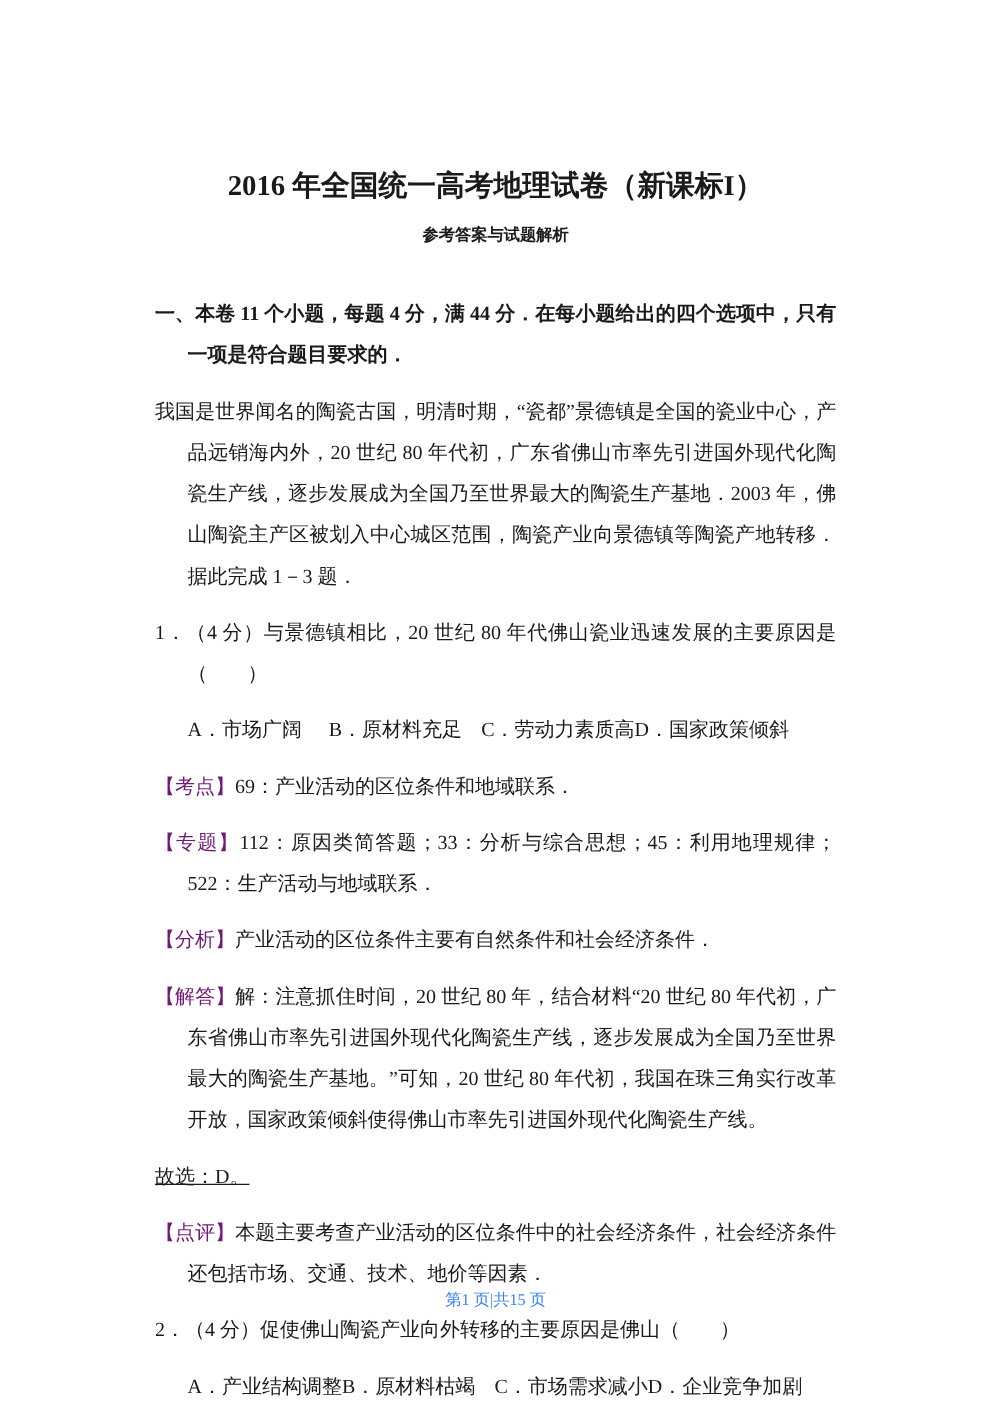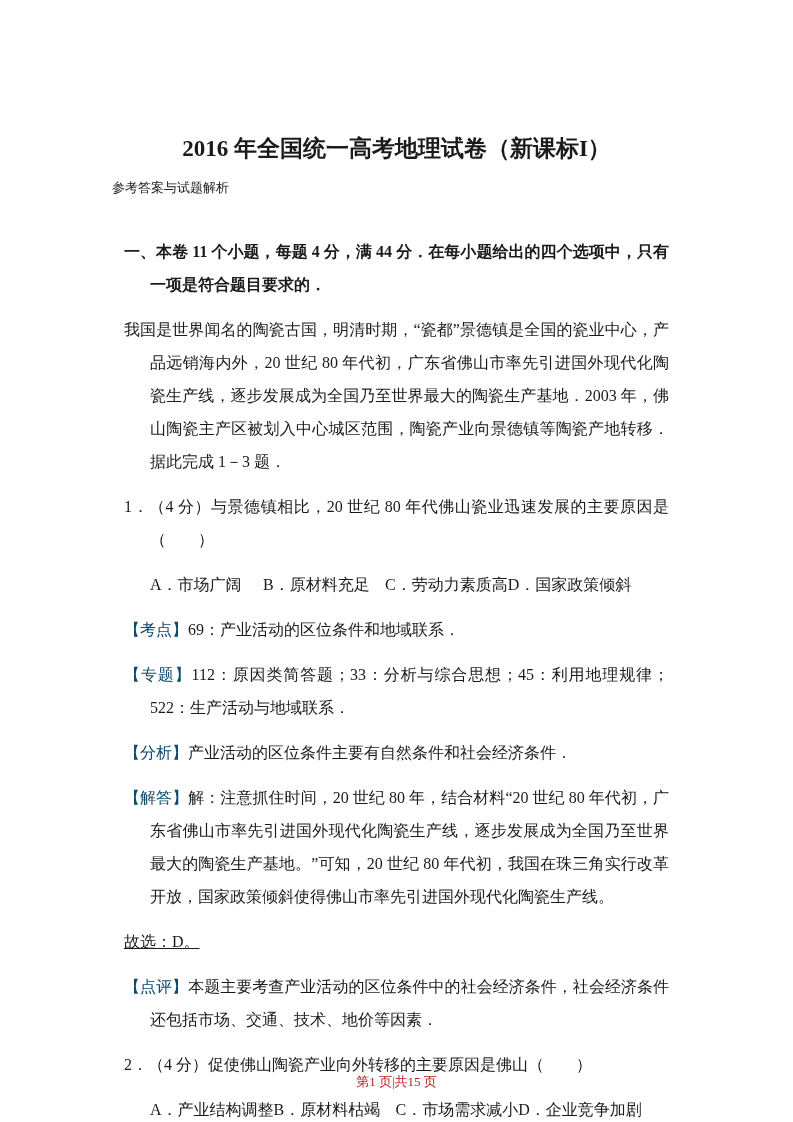--- a/index.html
+++ b/index.html
@@ -18,54 +18,55 @@
   }
   .title {
     font-size: 23px;
     font-weight: 700;
     text-align: center;
     line-height: 30px;
     margin: 0 0 15px 0;
   }
   .subtitle {
     font-size: 13px;
-    font-weight: 400;
+    font-weight: 700;
+    text-align: center;
     margin: 14px 0 38px 0;
   }
   p.hang, p.flush, .options-row {
     margin: 12px;
     font-size: 16px;
     line-height: 33px;
   }
   p.hang {
     padding-left: 26px;
     text-indent: -26px;
     text-align: justify;
   }
   p.flush { padding-left: 0; text-decoration: underline; }
   .bold { font-weight: 700; }
-  .tag { color: #0c4a6e; }
+  .tag { color: #701a75; }
   .options-row {
     display: flex;
     padding-left: 26px;
     white-space: nowrap;
   }
   .options-row .opt { display: inline-block; }
   .options-row .opt:nth-child(1) { min-width: 113px; }
   .options-row .opt:nth-child(2) { min-width: 122px; }
   .options-row .opt:nth-child(3) { min-width: 118px; }
   .sp-before { margin-top: 26px; }
   .footer {
     position: absolute;
-    top: 1073px;
+    top: 1031px;
     left: 0;
     width: 100%;
     text-align: center;
     font-size: 13px;
-    color: #b91c1c;
+    color: #3b82f6;
   }
 </style>
 </head>
 <body>
 
 <div class="page">
 
   <h1 class="title">2016 年全国统一高考地理试卷（新课标I）</h1>
 
   <div class="subtitle">参考答案与试题解析</div>

